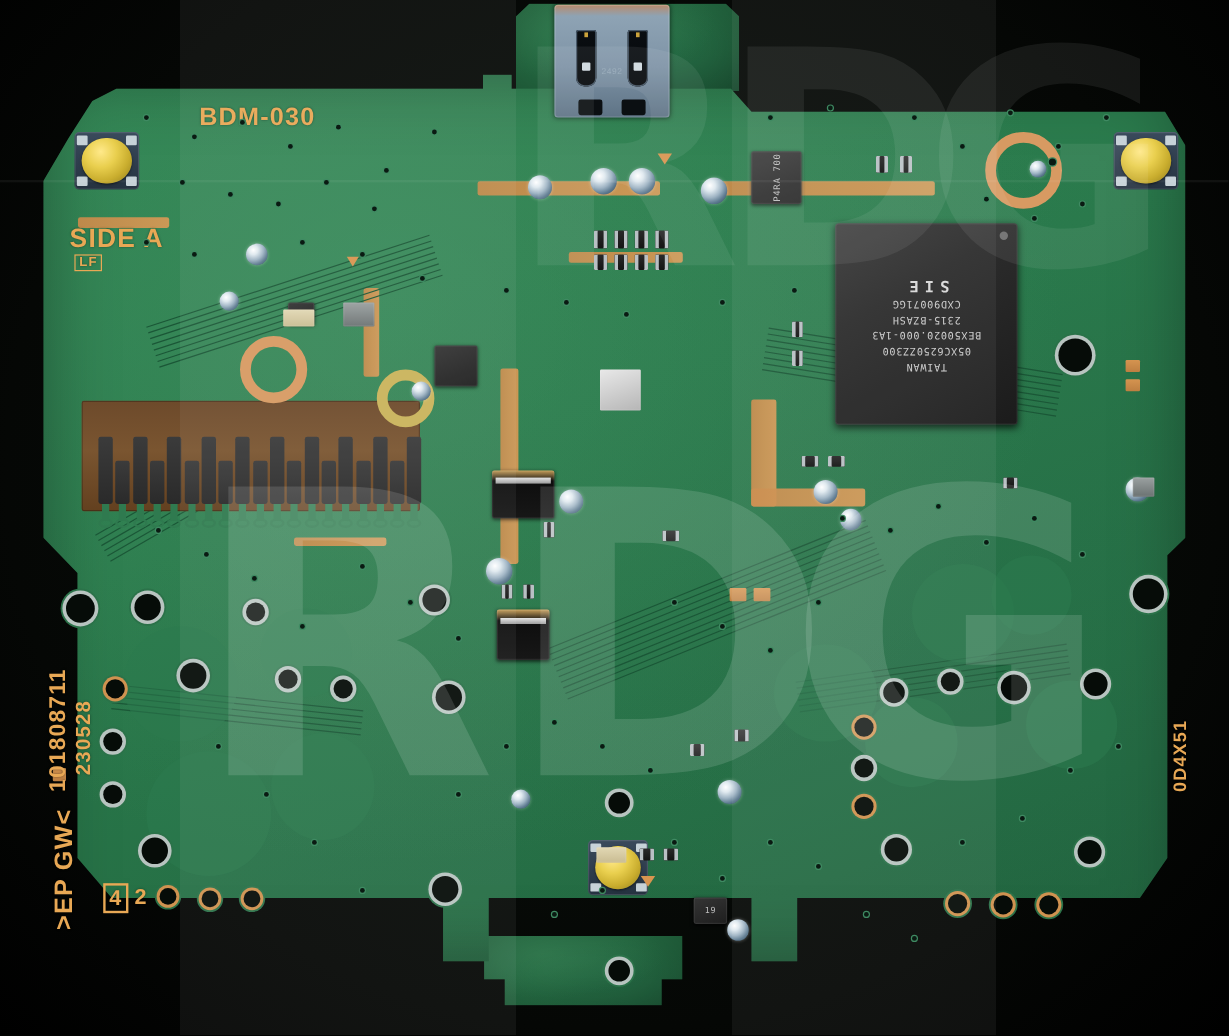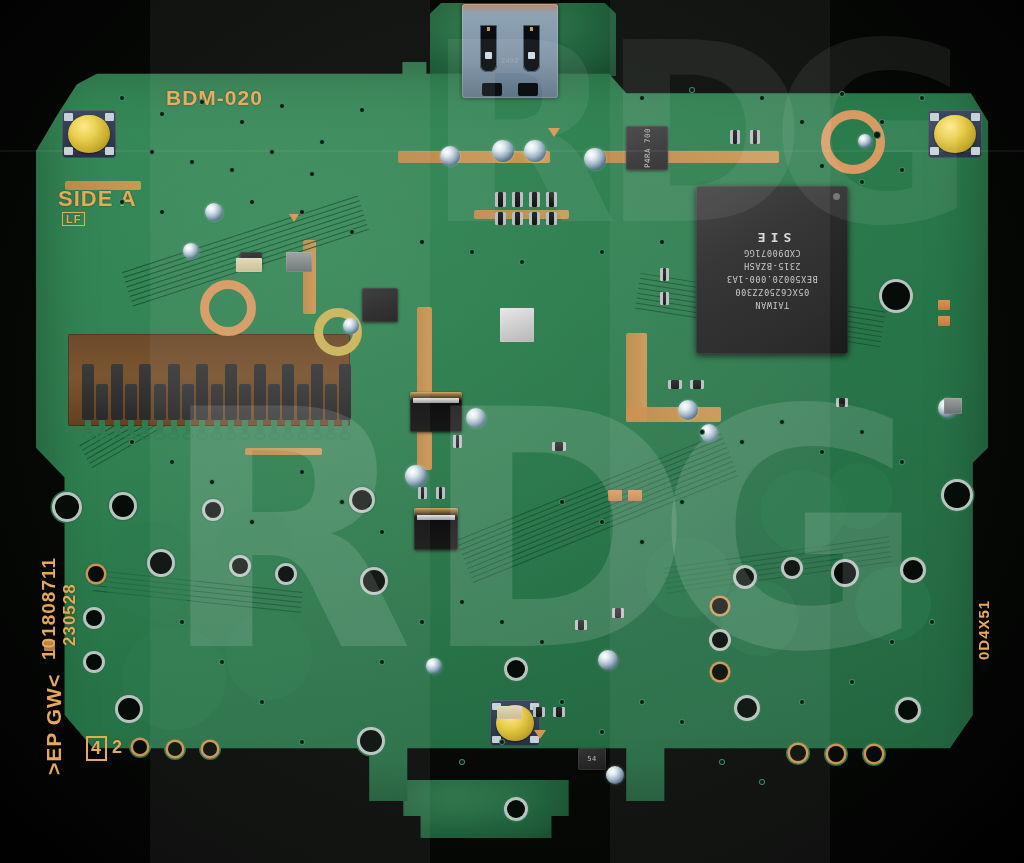--- a/index.html
+++ b/index.html
@@ -262,21 +262,21 @@
       <div class="l">2315-BZASH</div>
       <div class="l">CXD90071GG</div>
       <div class="brand">SIE</div>
     </div>
   </div>
 
   <div class="icblk" style="left:626px;top:126px;width:42px;height:44px;">
     <span>P4RA 700</span>
   </div>
   <div class="icblk" style="left:578px;top:748px;width:28px;height:22px;">
-    <span style="transform:rotate(0deg);font-size:7px;">54</span>
+    <span style="transform:rotate(0deg);font-size:7px;">19</span>
   </div>
   <div class="icblk" style="left:362px;top:288px;width:36px;height:34px;"></div>
   <div class="icblk" style="left:240px;top:252px;width:22px;height:18px;"></div>
   <div class="smd gray" style="left:286px;top:252px;width:26px;height:20px;"></div>
   <div class="smd tan" style="left:236px;top:258px;width:26px;height:14px;"></div>
   <div class="smd" style="left:500px;top:308px;width:34px;height:34px;background:linear-gradient(160deg,#e8e8e8,#b6b6b6);"></div>
 
   <div class="fpc" style="left:410px;top:392px;width:52px;height:40px;">
     <div class="bar"></div>
   </div>
@@ -403,21 +403,21 @@
   <div class="smd term" style="left:575px;top:620px;width:12px;height:10px;"></div>
   <div class="smd term" style="left:612px;top:608px;width:12px;height:10px;"></div>
   <div class="smd term" style="left:836px;top:398px;width:12px;height:9px;"></div>
   <div class="smd gray" style="left:944px;top:398px;width:18px;height:16px;"></div>
   <div class="cupad" style="left:938px;top:300px;width:12px;height:10px;"></div>
   <div class="cupad" style="left:938px;top:316px;width:12px;height:10px;"></div>
   <div class="cupad" style="left:608px;top:490px;width:14px;height:11px;"></div>
   <div class="cupad" style="left:628px;top:490px;width:14px;height:11px;"></div>
   <div class="cupad" style="left:44px;top:640px;width:11px;height:11px;"></div>
 
-  <div class="silk" style="left:166px;top:86px;font-size:21px;">BDM-020</div>
+  <div class="silk" style="left:166px;top:86px;font-size:21px;">BDM-030</div>
   <div class="silk" style="left:58px;top:186px;font-size:22px;">SIDE A</div>
   <div class="silk boxed" style="left:62px;top:212px;font-size:11px;border-width:1.5px;">LF</div>
 
   <div class="silk v" style="left:38px;top:660px;font-size:19px;">101808711</div>
   <div class="silk v" style="left:60px;top:646px;font-size:17px;">230528</div>
   <div class="silk v" style="left:42px;top:775px;font-size:21px;">&gt;EP GW&lt;</div>
   <div class="silk boxed" style="left:86px;top:736px;font-size:18px;">4</div>
   <div class="silk" style="left:112px;top:737px;font-size:18px;">2</div>
   <div class="silk v" style="left:975px;top:660px;font-size:15px;">0D4X51</div>
 

